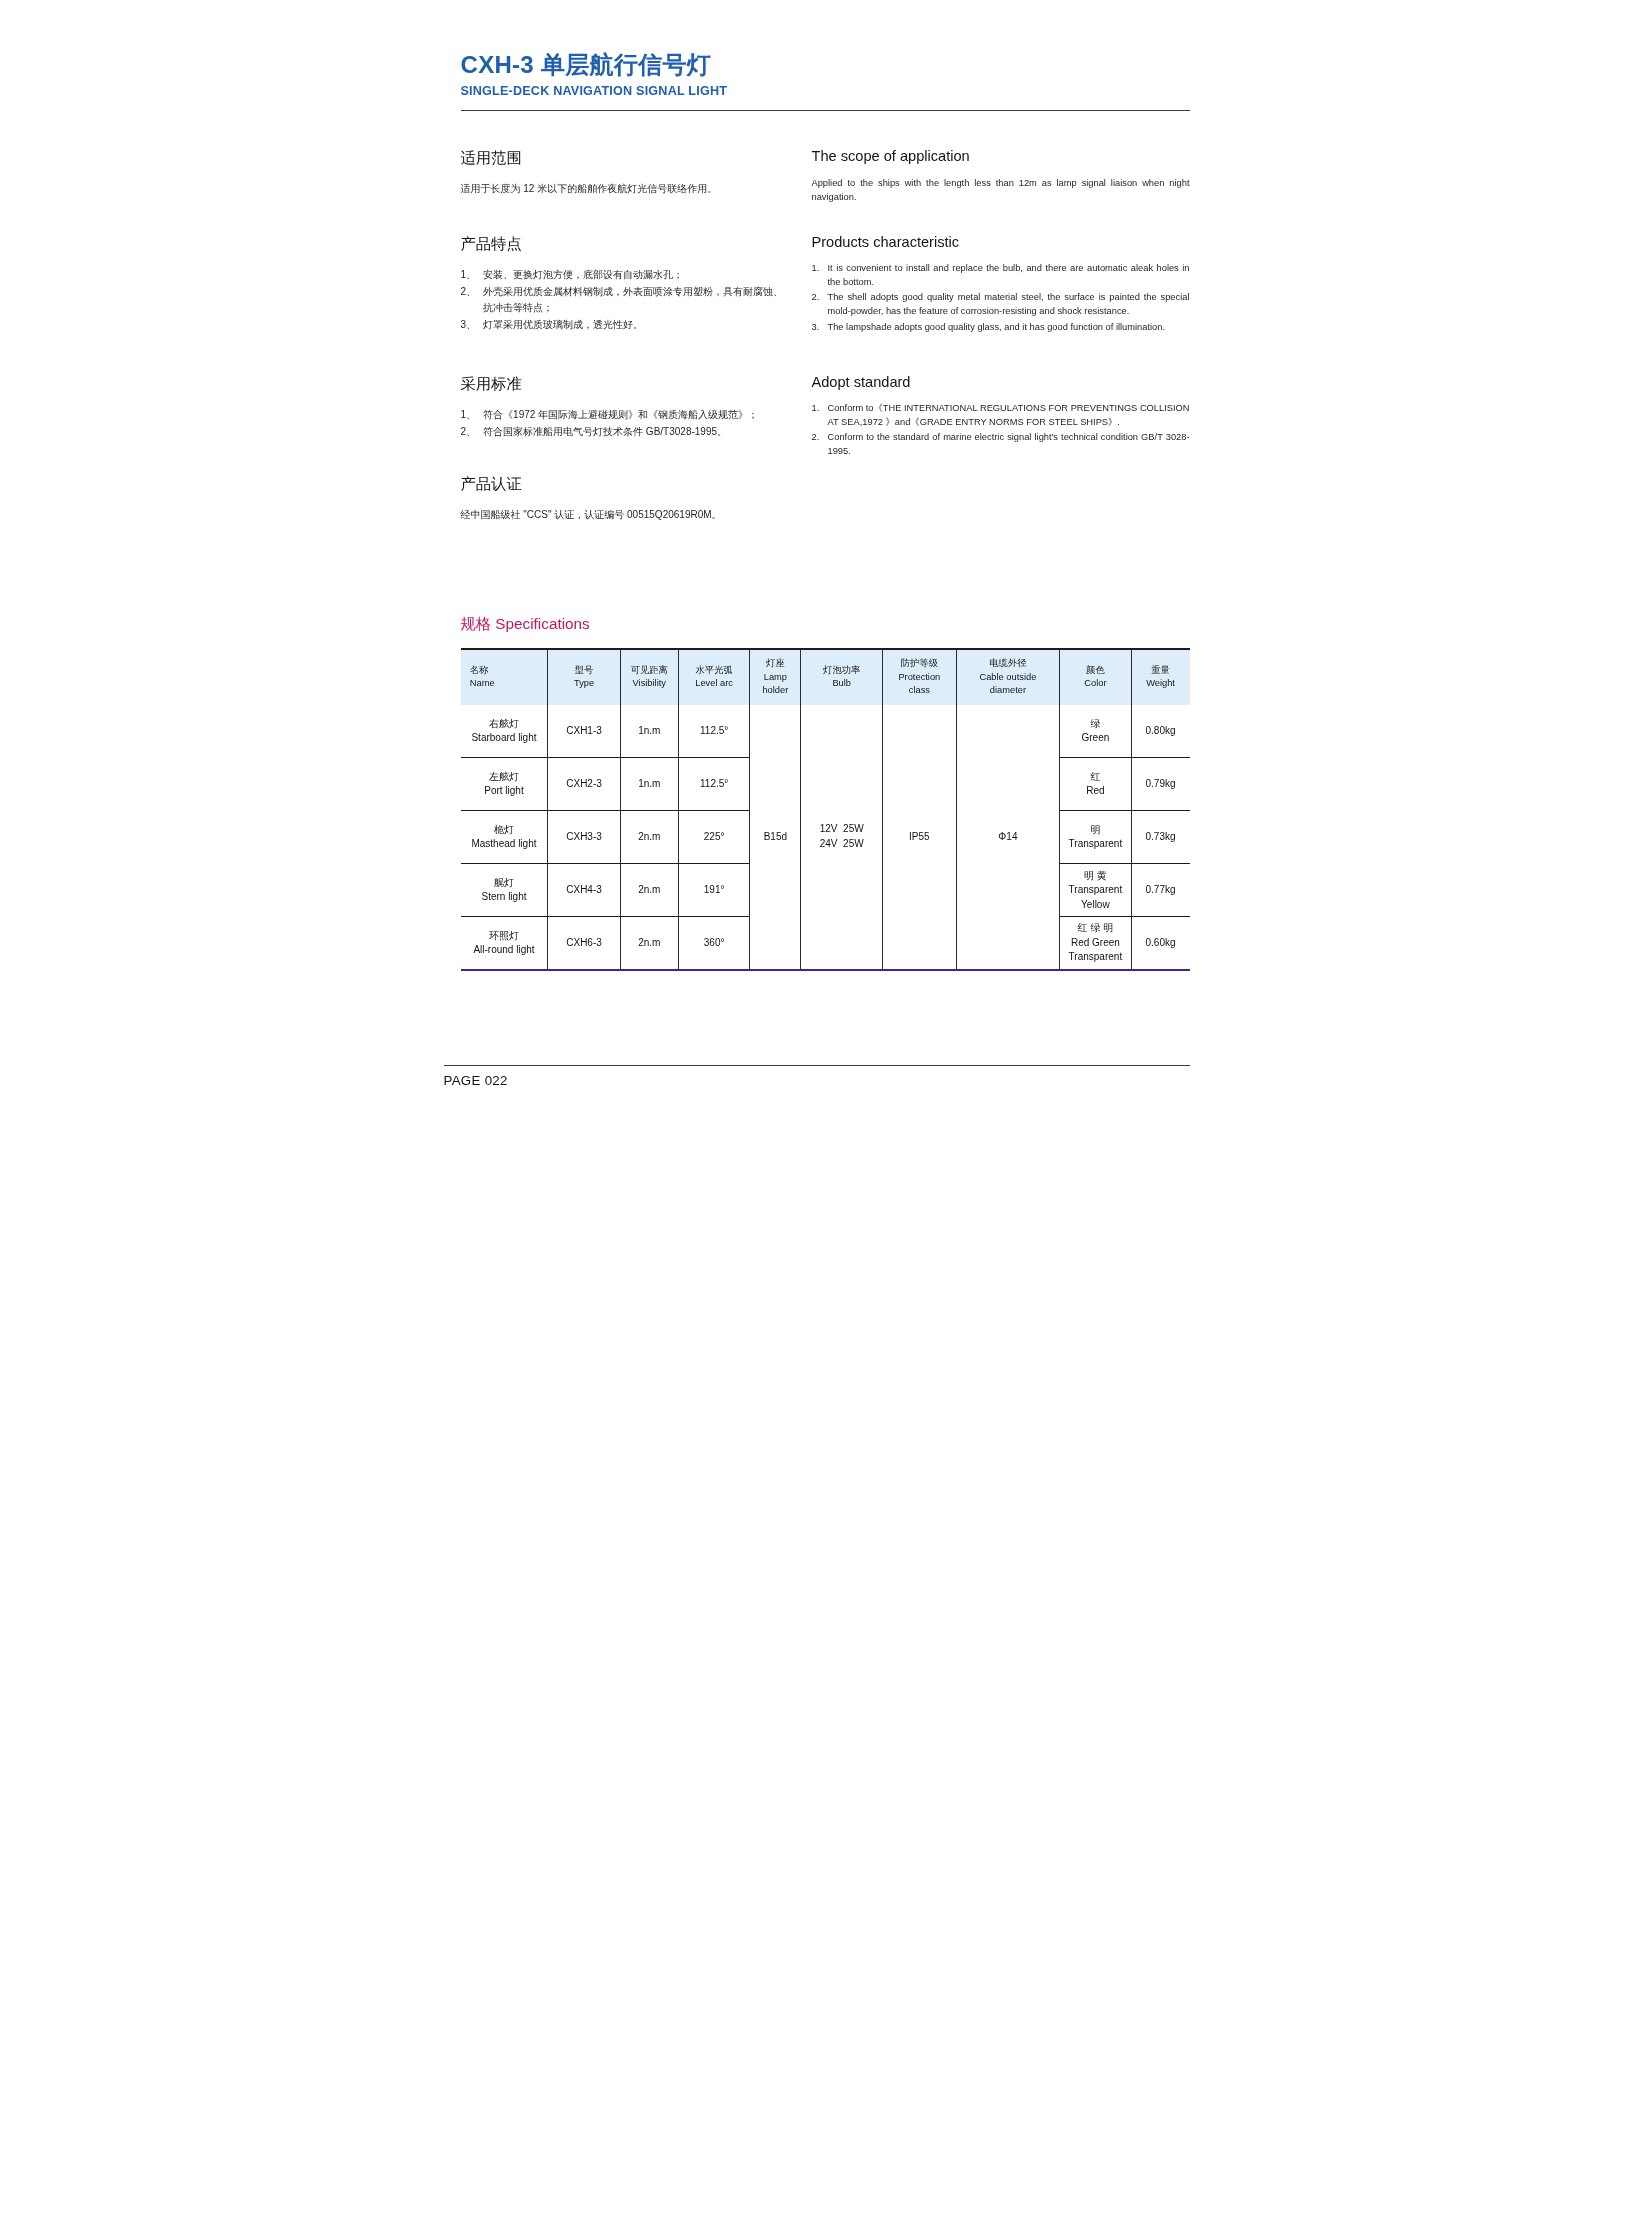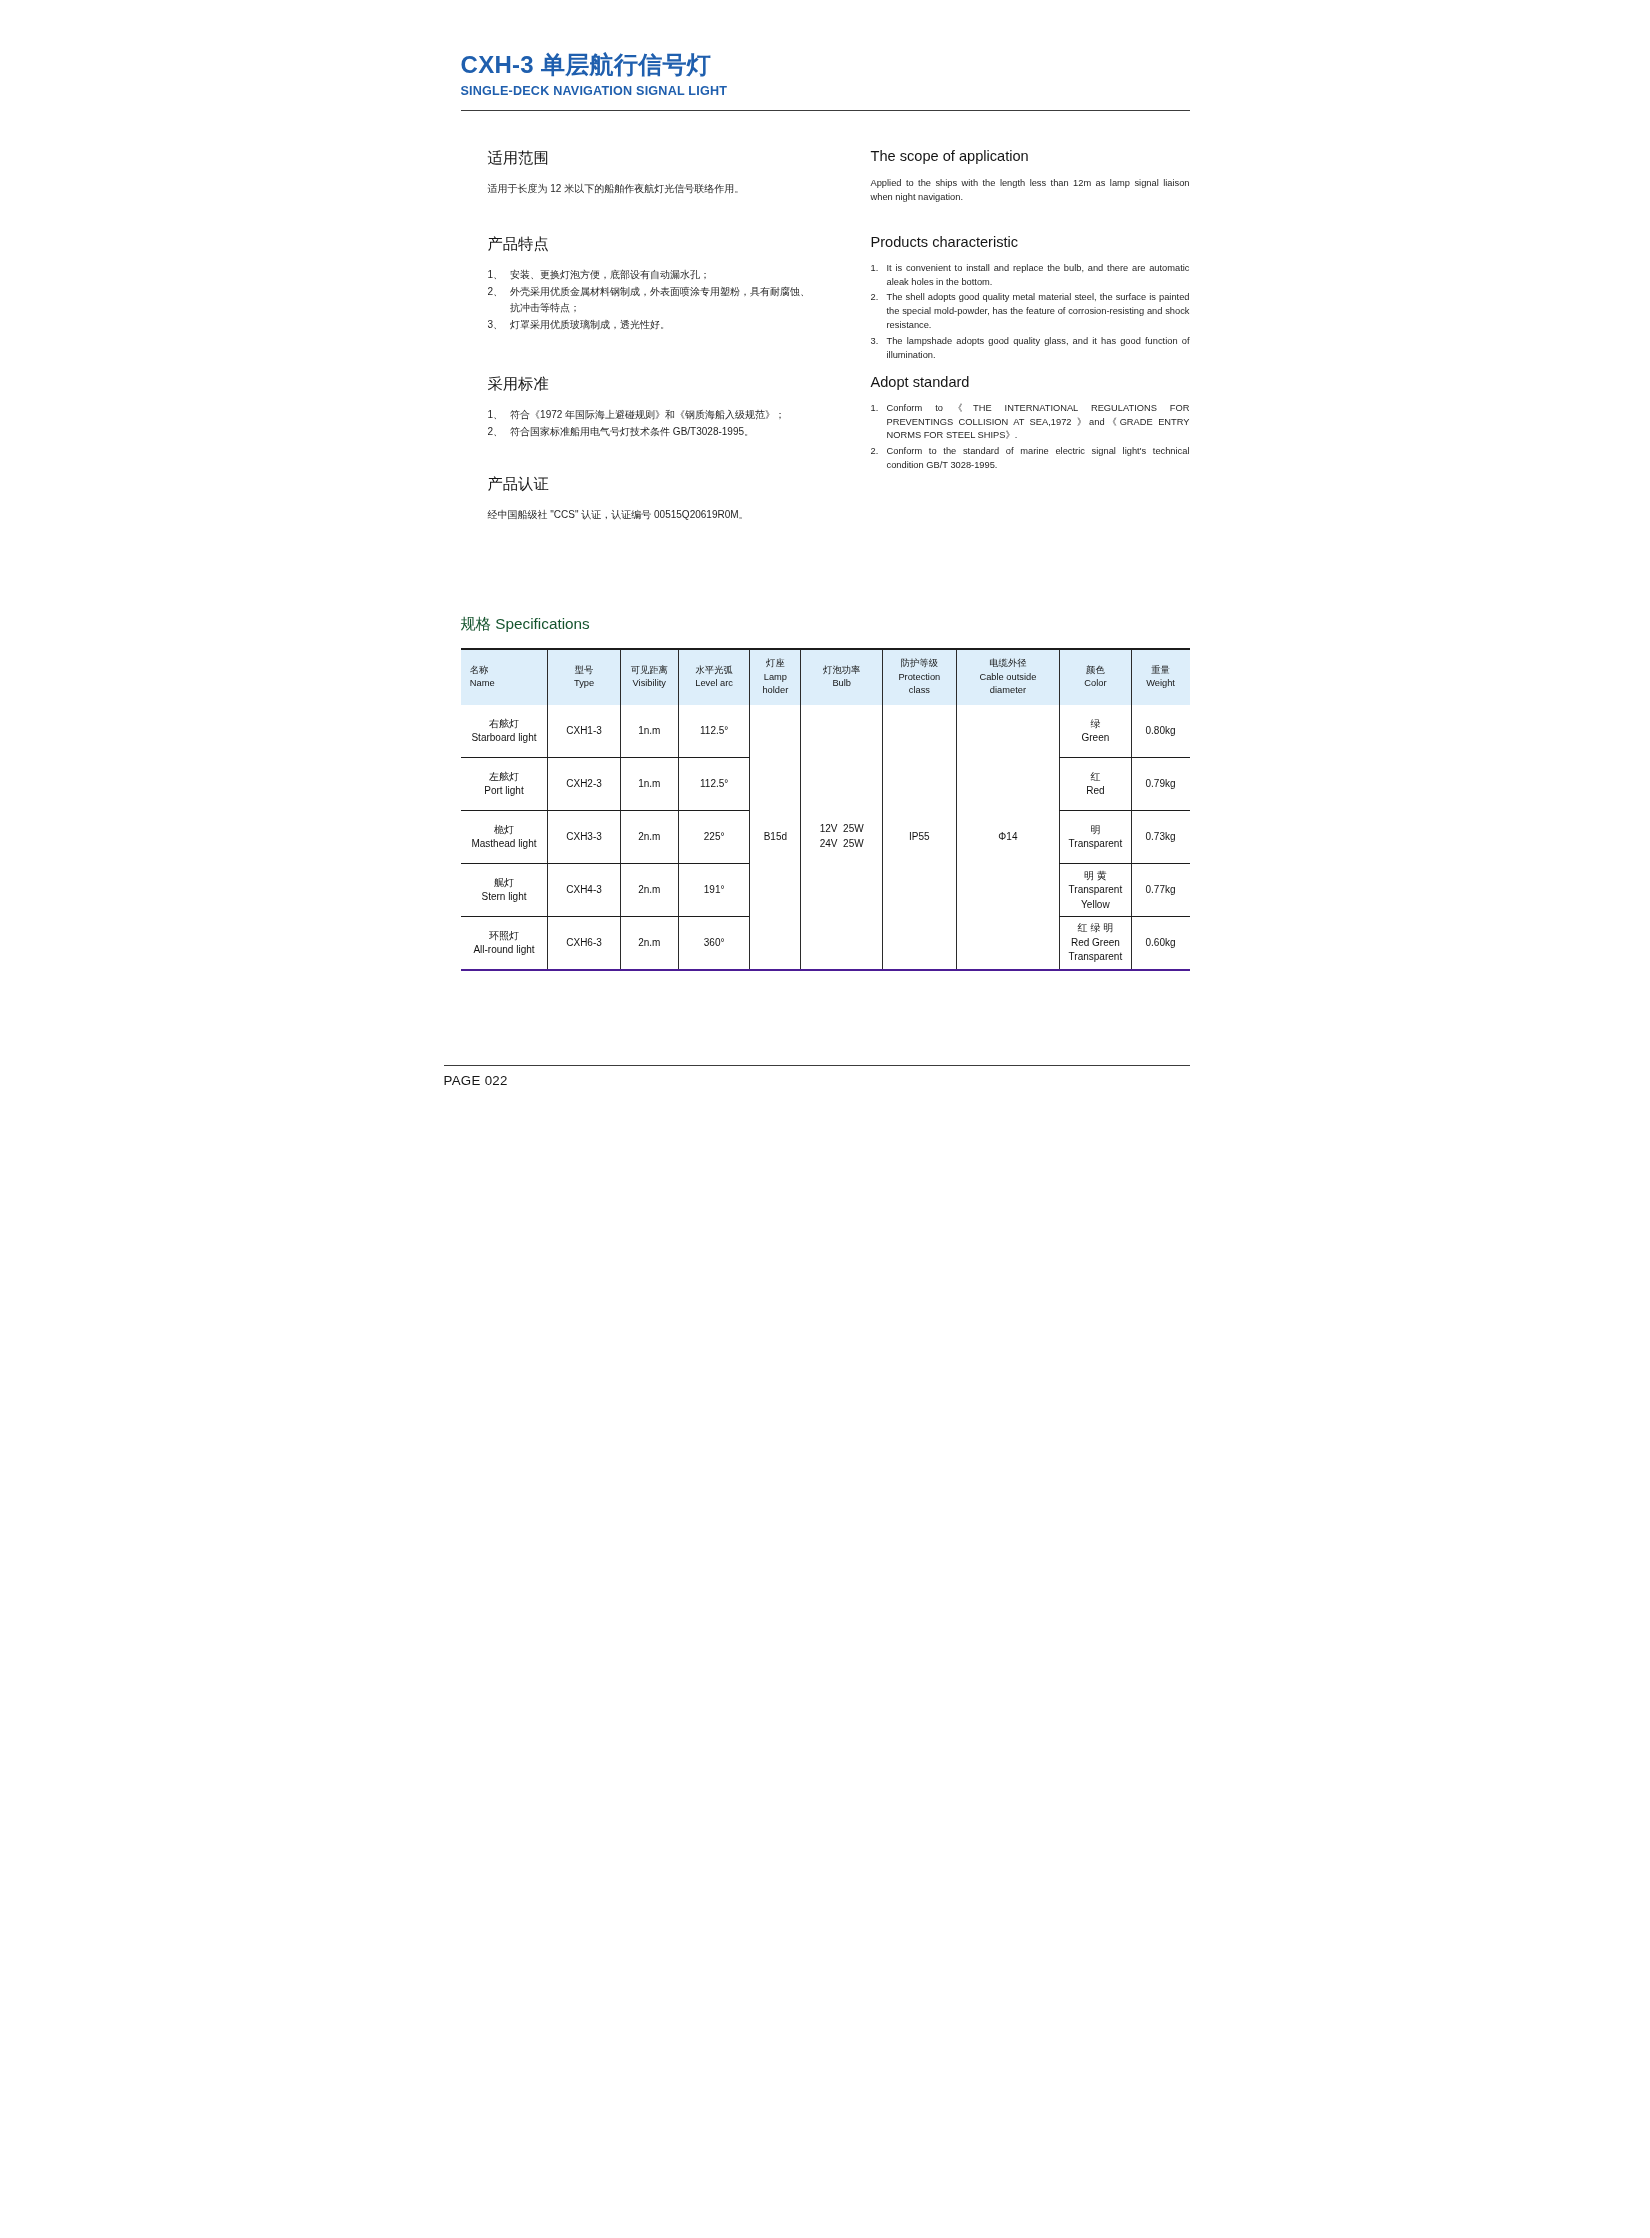--- a/index.html
+++ b/index.html
@@ -33,23 +33,22 @@
   }
   .rule {
     border: none;
     border-top: 1.7px solid #3c3c3c;
     margin: 0;
   }
   
   .columns {
     display: grid;
     grid-template-columns: 327px 1fr;
-    column-gap: 56px;
+    column-gap: 24px;
     margin-top: 37px;
-    margin-left: 27px;
   }
   .sec { overflow: visible; }
   .sec-a { height: 86px; }
   .sec-b { height: 140px; }
   .sec-c { height: 100px; }
   .sec-d { height: 73px; }
   .sec h2 {
     margin: 0 0 12px 0;
     font-size: 15.3px;
     font-weight: 400;
@@ -67,21 +66,21 @@
   .li .num { flex: 0 0 22.6px; }
   .col-en .li .num { flex: 0 0 16px; }
   .li .txt { flex: 1; }
   .col-en .li .txt { text-align: justify; }
   
   .specs { margin-top: 67px; }
   .specs h2 {
     margin: 0 0 13.3px 0;
     font-size: 15.3px;
     font-weight: 400;
-    color: #14532d;
+    color: #be185d;
   }
   table.spec {
     width: 100%;
     border-collapse: collapse;
     table-layout: fixed;
     border-top: 2px solid #1c1c1c;
     border-bottom: 2px solid #4c1d95;
   }
   table.spec th, table.spec td {
     border-left: 0.7px solid #2b2b2b;

